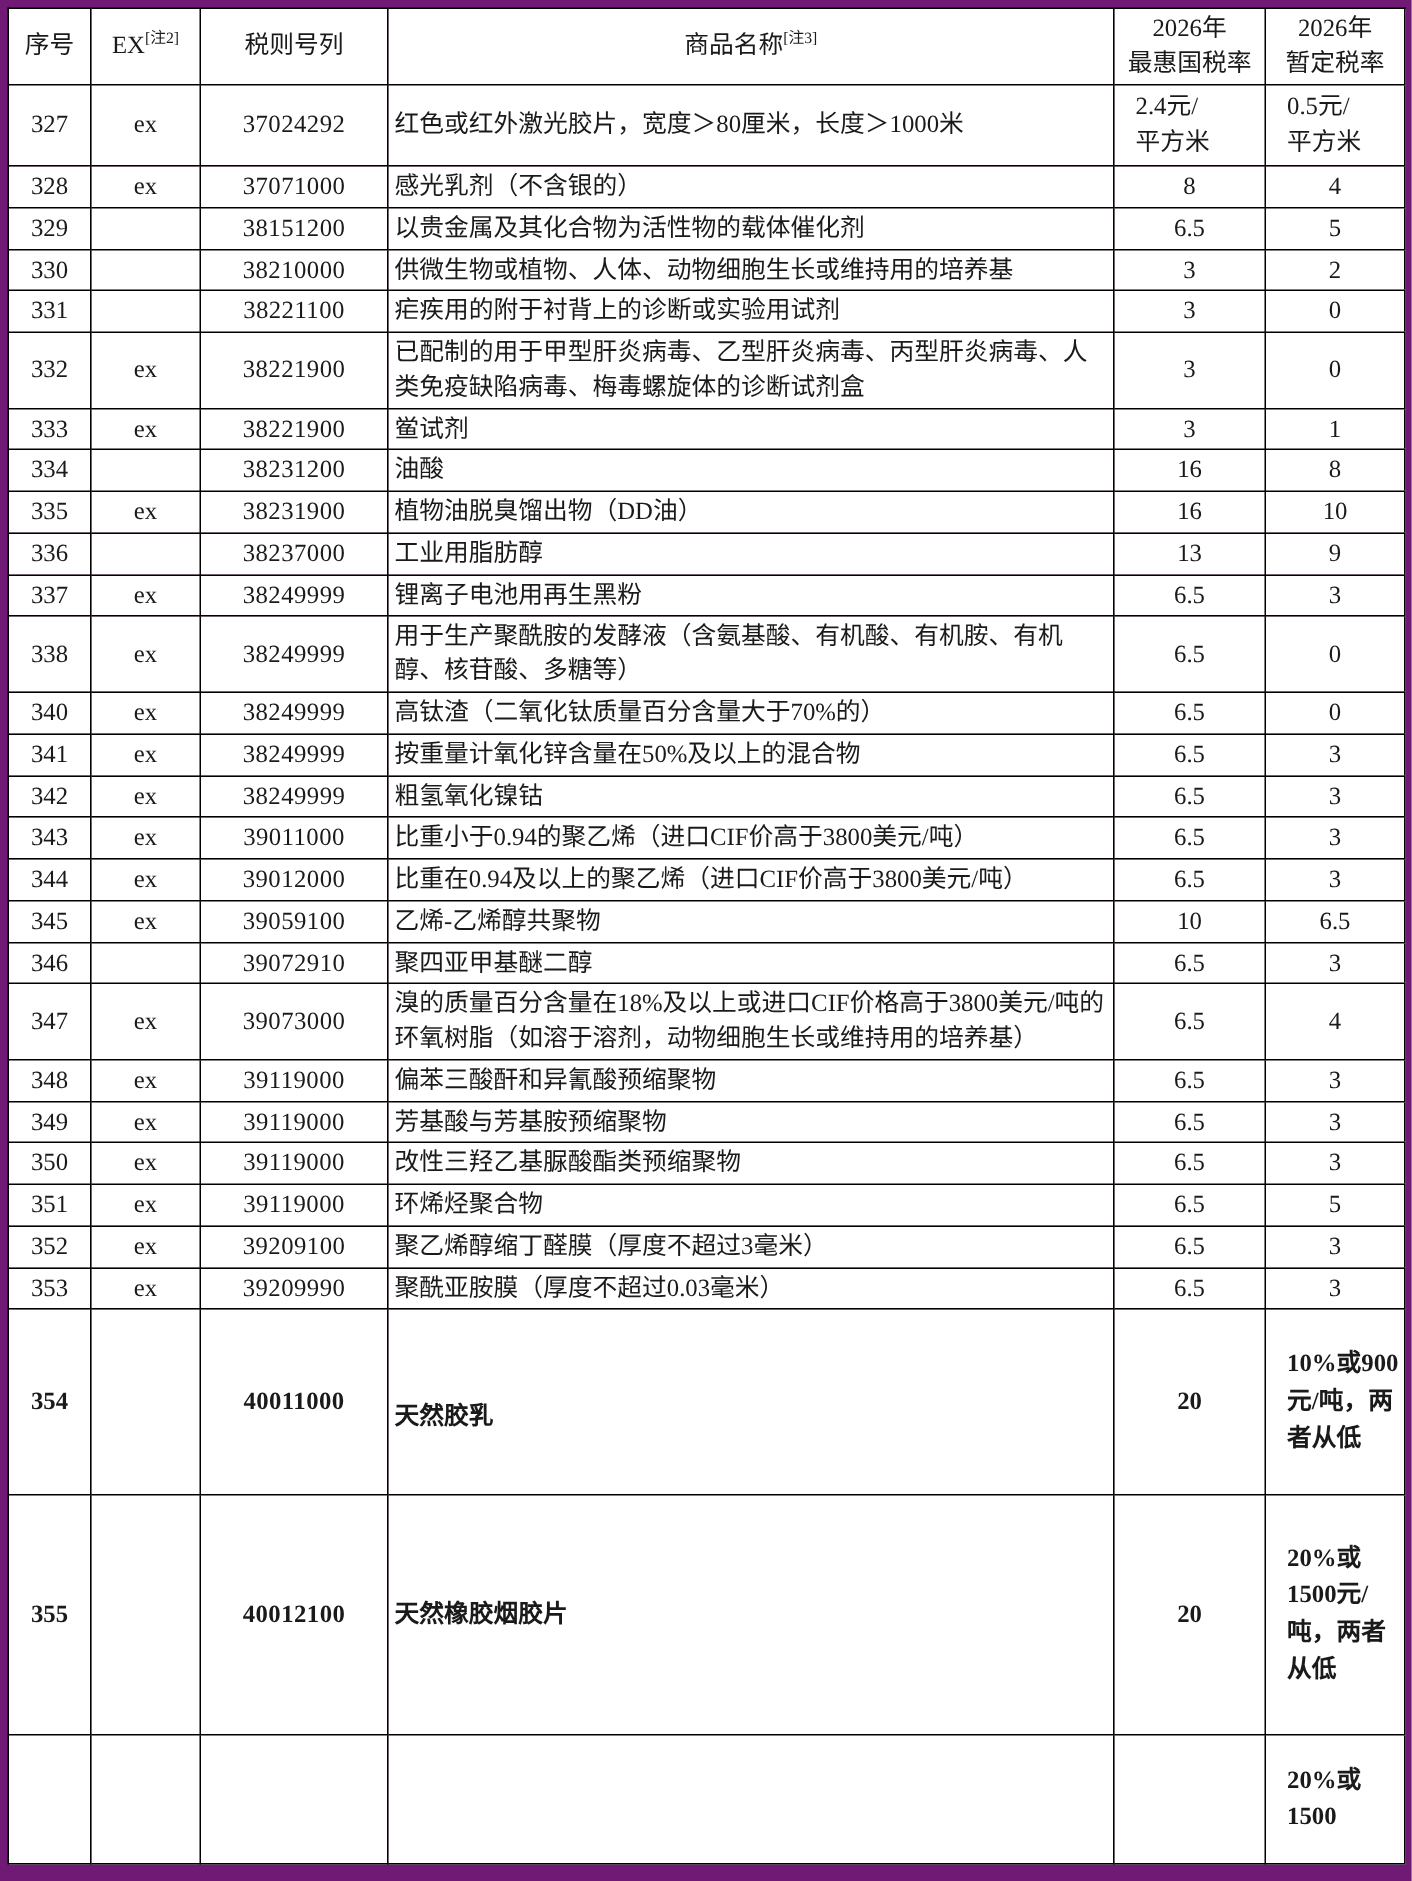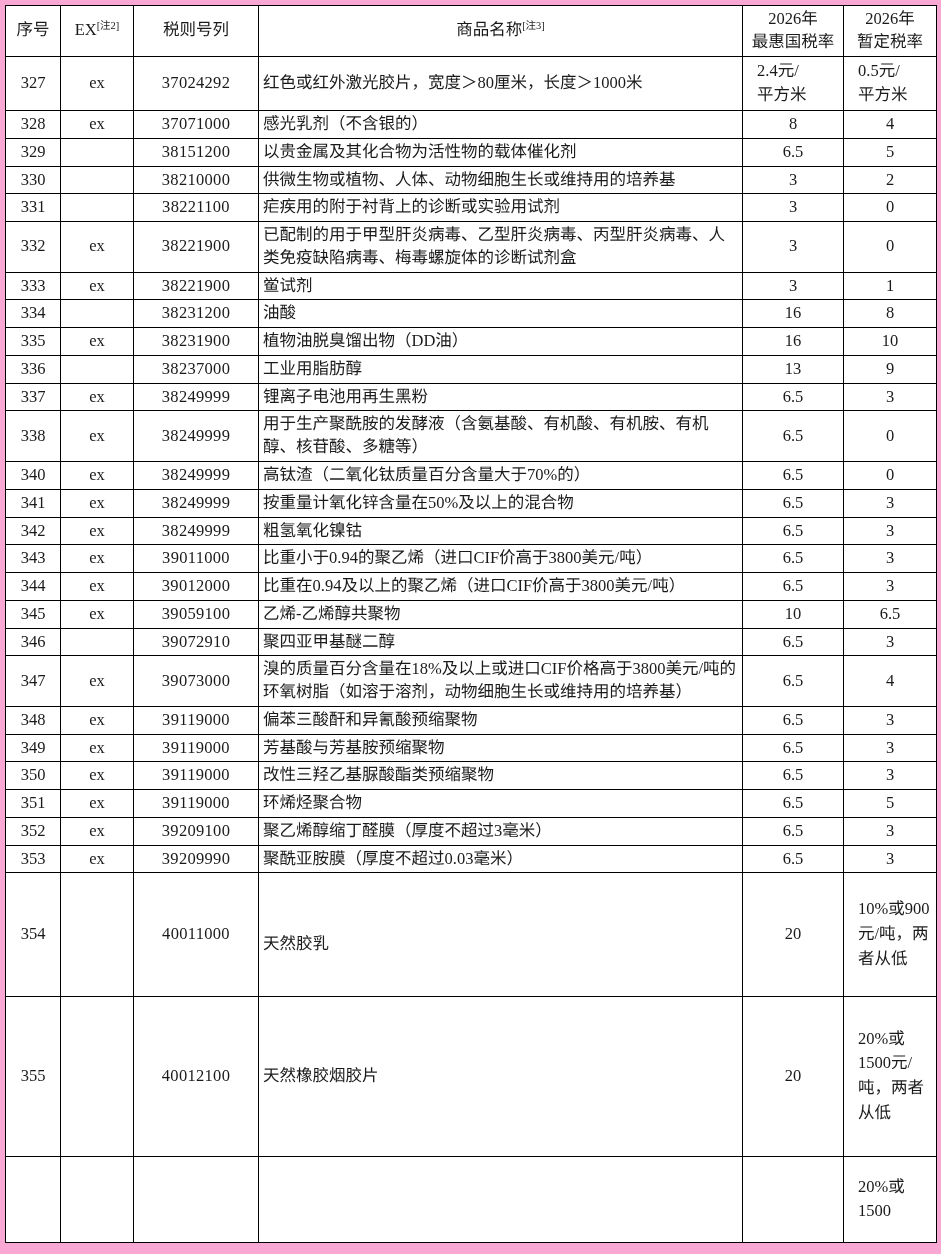--- a/index.html
+++ b/index.html
@@ -8,21 +8,21 @@
     width:941px;
     background:#ffffff;
     font-family:"Liberation Serif","DejaVu Serif",serif;
     color:#1a1a1a;
     -webkit-font-smoothing:none;
   }
   #tariff-table-wrap{
     width:941px;
     height:1254px;
     overflow:hidden;
-    background:#f9a8d4;
+    background:#701a75;
     box-sizing:border-box;
     padding:5px 5px 0 5px;
   }
   table.tariff{
     border-collapse:collapse;
     width:931px;
     table-layout:fixed;
     border-top:1.6px solid #000;
     border-left:1.6px solid #000;
     border-right:1.6px solid #000;
@@ -60,21 +60,21 @@
   td.seq,td.ex,td.code,td.mfn,td.prov{text-align:center;white-space:nowrap;}
   td.code{letter-spacing:.3px;}
   td.name{text-align:left;padding-left:7px;padding-right:5px;}
   td.mfn,td.prov{font-size:16.5px;}
   td.prov.multi,td.mfn.multi{
     white-space:normal;
     line-height:1.5;
     padding-left:14px;padding-right:2px;
     text-align:left;
   }
-  tr.r-tall td{padding-top:4px;padding-bottom:4px;}
+  tr.r-tall td{padding-top:4px;padding-bottom:4px;font-weight:bold;}
 </style>
 </head>
 <body>
 
 <div id="tariff-table-wrap">
   <table class="tariff">
     <colgroup>
       <col class="c-seq">
         <col class="c-ex">
         <col class="c-code">

